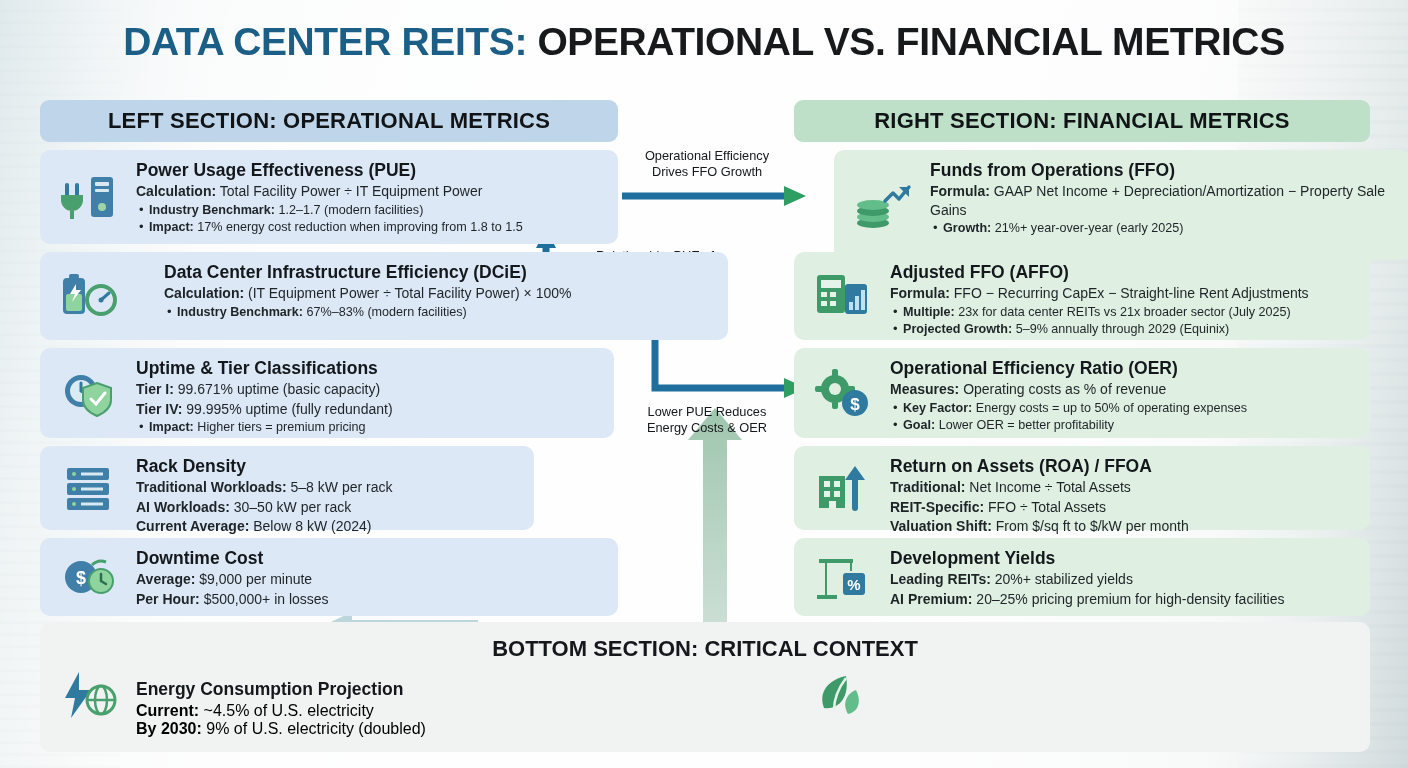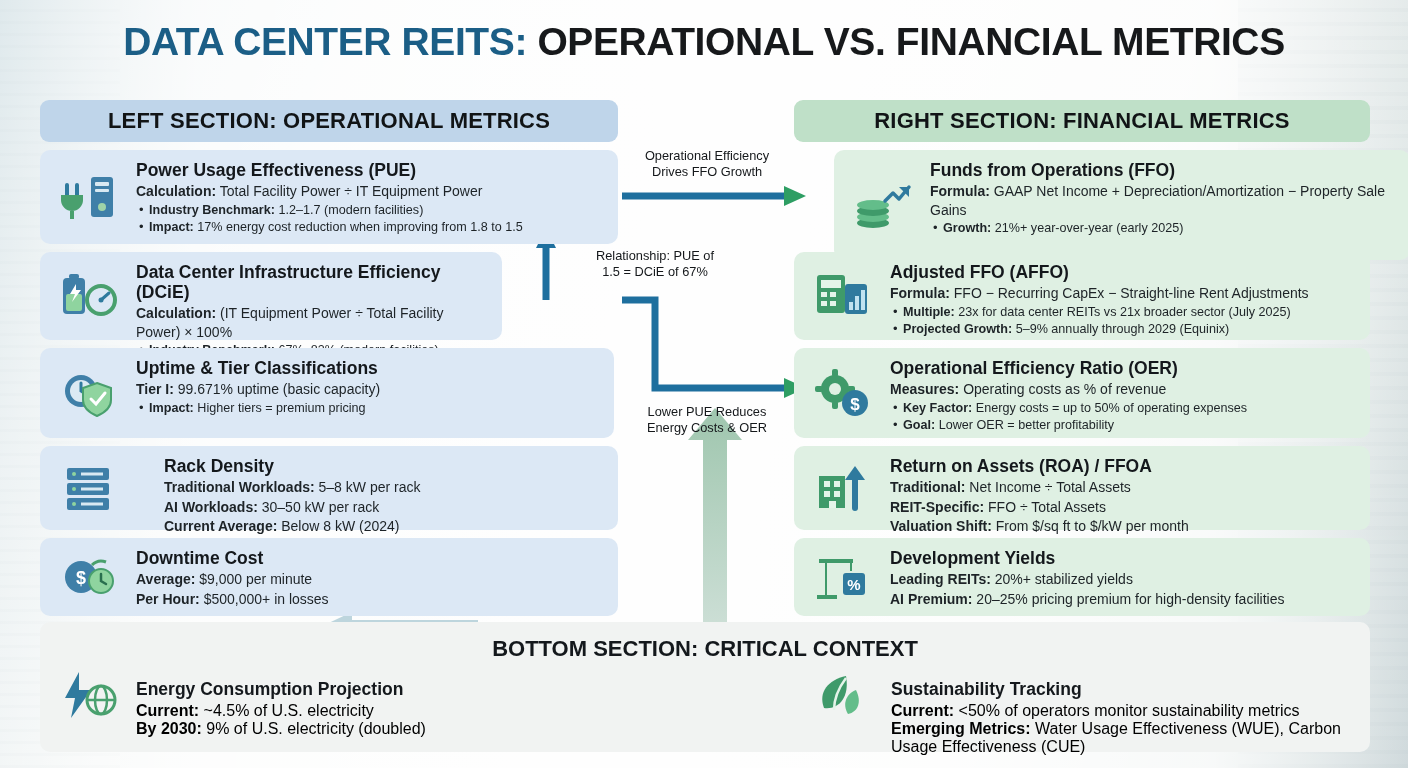--- a/index.html
+++ b/index.html
@@ -258,21 +258,21 @@
       </div>
       <div class="bullet">
         <b>Industry Benchmark:</b> <span>1.2–1.7 (modern facilities)</span>
       </div>
       <div class="bullet">
         <b>Impact:</b> <span>17% energy cost reduction when improving from 1.8 to 1.5</span>
       </div>
     </div>
   </div>
 
-  <div class="card left" style="left:40px; top:252px; width:462px; height:88px;">
+  <div class="card left" style="left:40px; top:252px; width:688px; height:88px;gap:28px;">
     <div class="icon-wrap">
       <svg width="62" height="52" viewBox="0 0 62 52">
         <rect x="6" y="8" width="22" height="36" rx="4" fill="#3f7fa8"></rect>
         <rect x="12" y="4" width="10" height="5" rx="2" fill="#3f7fa8"></rect>
         <rect x="9" y="24" width="16" height="17" rx="2" fill="#8fd49f"></rect>
         <path d="M19 14 l-6 10 h5 l-3 8 9 -12 h-5 z" fill="#ffffff"></path>
         <circle cx="44" cy="30" r="14" fill="none" stroke="#49a06e" stroke-width="4"></circle>
         <path d="M44 30 l8 -7" stroke="#2f7a9e" stroke-width="3" stroke-linecap="round"></path>
         <circle cx="44" cy="30" r="2.5" fill="#2f7a9e"></circle>
       </svg>
@@ -296,27 +296,30 @@
         <path d="M24 16 v8 l6 4" stroke="#2f7a9e" stroke-width="3" fill="none" stroke-linecap="round"></path>
         <path d="M40 16 l14 5 v12 c0 8 -7 13 -14 16 -7 -3 -14 -8 -14 -16 V21 z" fill="#8fd49f" stroke="#49a06e" stroke-width="2"></path>
         <path d="M34 32 l5 5 9 -11" stroke="#ffffff" stroke-width="3" fill="none" stroke-linecap="round"></path>
       </svg>
     </div>
     <div class="body">
       <h3>Uptime &amp; Tier Classifications</h3>
       <div class="line">
         <b>Tier I:</b> <span>99.671% uptime (basic capacity)</span>
       </div>
+      <div class="line">
+        <b>Tier IV:</b> <span>99.995% uptime (fully redundant)</span>
+      </div>
       <div class="bullet">
         <b>Impact:</b> <span>Higher tiers = premium pricing</span>
       </div>
     </div>
   </div>
 
-  <div class="card left" style="left:40px; top:446px; width:578px; height:84px;gap:28px;">
+  <div class="card left" style="left:40px; top:446px; width:494px; height:84px;">
     <div class="icon-wrap">
       <svg width="62" height="52" viewBox="0 0 62 52">
         <rect x="10" y="6" width="42" height="12" rx="2" fill="#3f7fa8"></rect>
         <rect x="10" y="21" width="42" height="12" rx="2" fill="#3f7fa8"></rect>
         <rect x="10" y="36" width="42" height="12" rx="2" fill="#3f7fa8"></rect>
         <circle cx="17" cy="12" r="2" fill="#8fd49f"></circle>
         <circle cx="17" cy="27" r="2" fill="#8fd49f"></circle>
         <circle cx="17" cy="42" r="2" fill="#8fd49f"></circle>
         <rect x="24" y="10.5" width="22" height="3" fill="#d8e9f2"></rect>
         <rect x="24" y="25.5" width="22" height="3" fill="#d8e9f2"></rect>
@@ -511,24 +514,15 @@
   </div>
 
   <div class="bottom-item" style="left:795px; top:668px; width:580px;">
     <div class="icon-wrap">
       <svg width="62" height="52" viewBox="0 0 62 52">
         <path d="M34 6 C16 10 6 22 12 38 C26 40 38 28 34 6 z" fill="#3f9a6a"></path>
         <path d="M22 40 C22 28 28 16 34 8" stroke="#e4f4e9" stroke-width="2.5" fill="none"></path>
         <path d="M44 20 C34 24 30 34 36 44 C46 42 50 32 44 20 z" fill="#63bd8a"></path>
       </svg>
     </div>
-    <div class="body">
-      <h3>Sustainability Tracking</h3>
-      <div class="line">
-        <b>Current:</b> <span>&lt;50% of operators monitor sustainability metrics</span>
-      </div>
-      <div class="bullet">
-        <b>Emerging Metrics:</b> <span>Water Usage Effectiveness (WUE), Carbon Usage Effectiveness (CUE)</span>
-      </div>
-    </div>
   </div>
 
 </div>
 
 </body></html>

